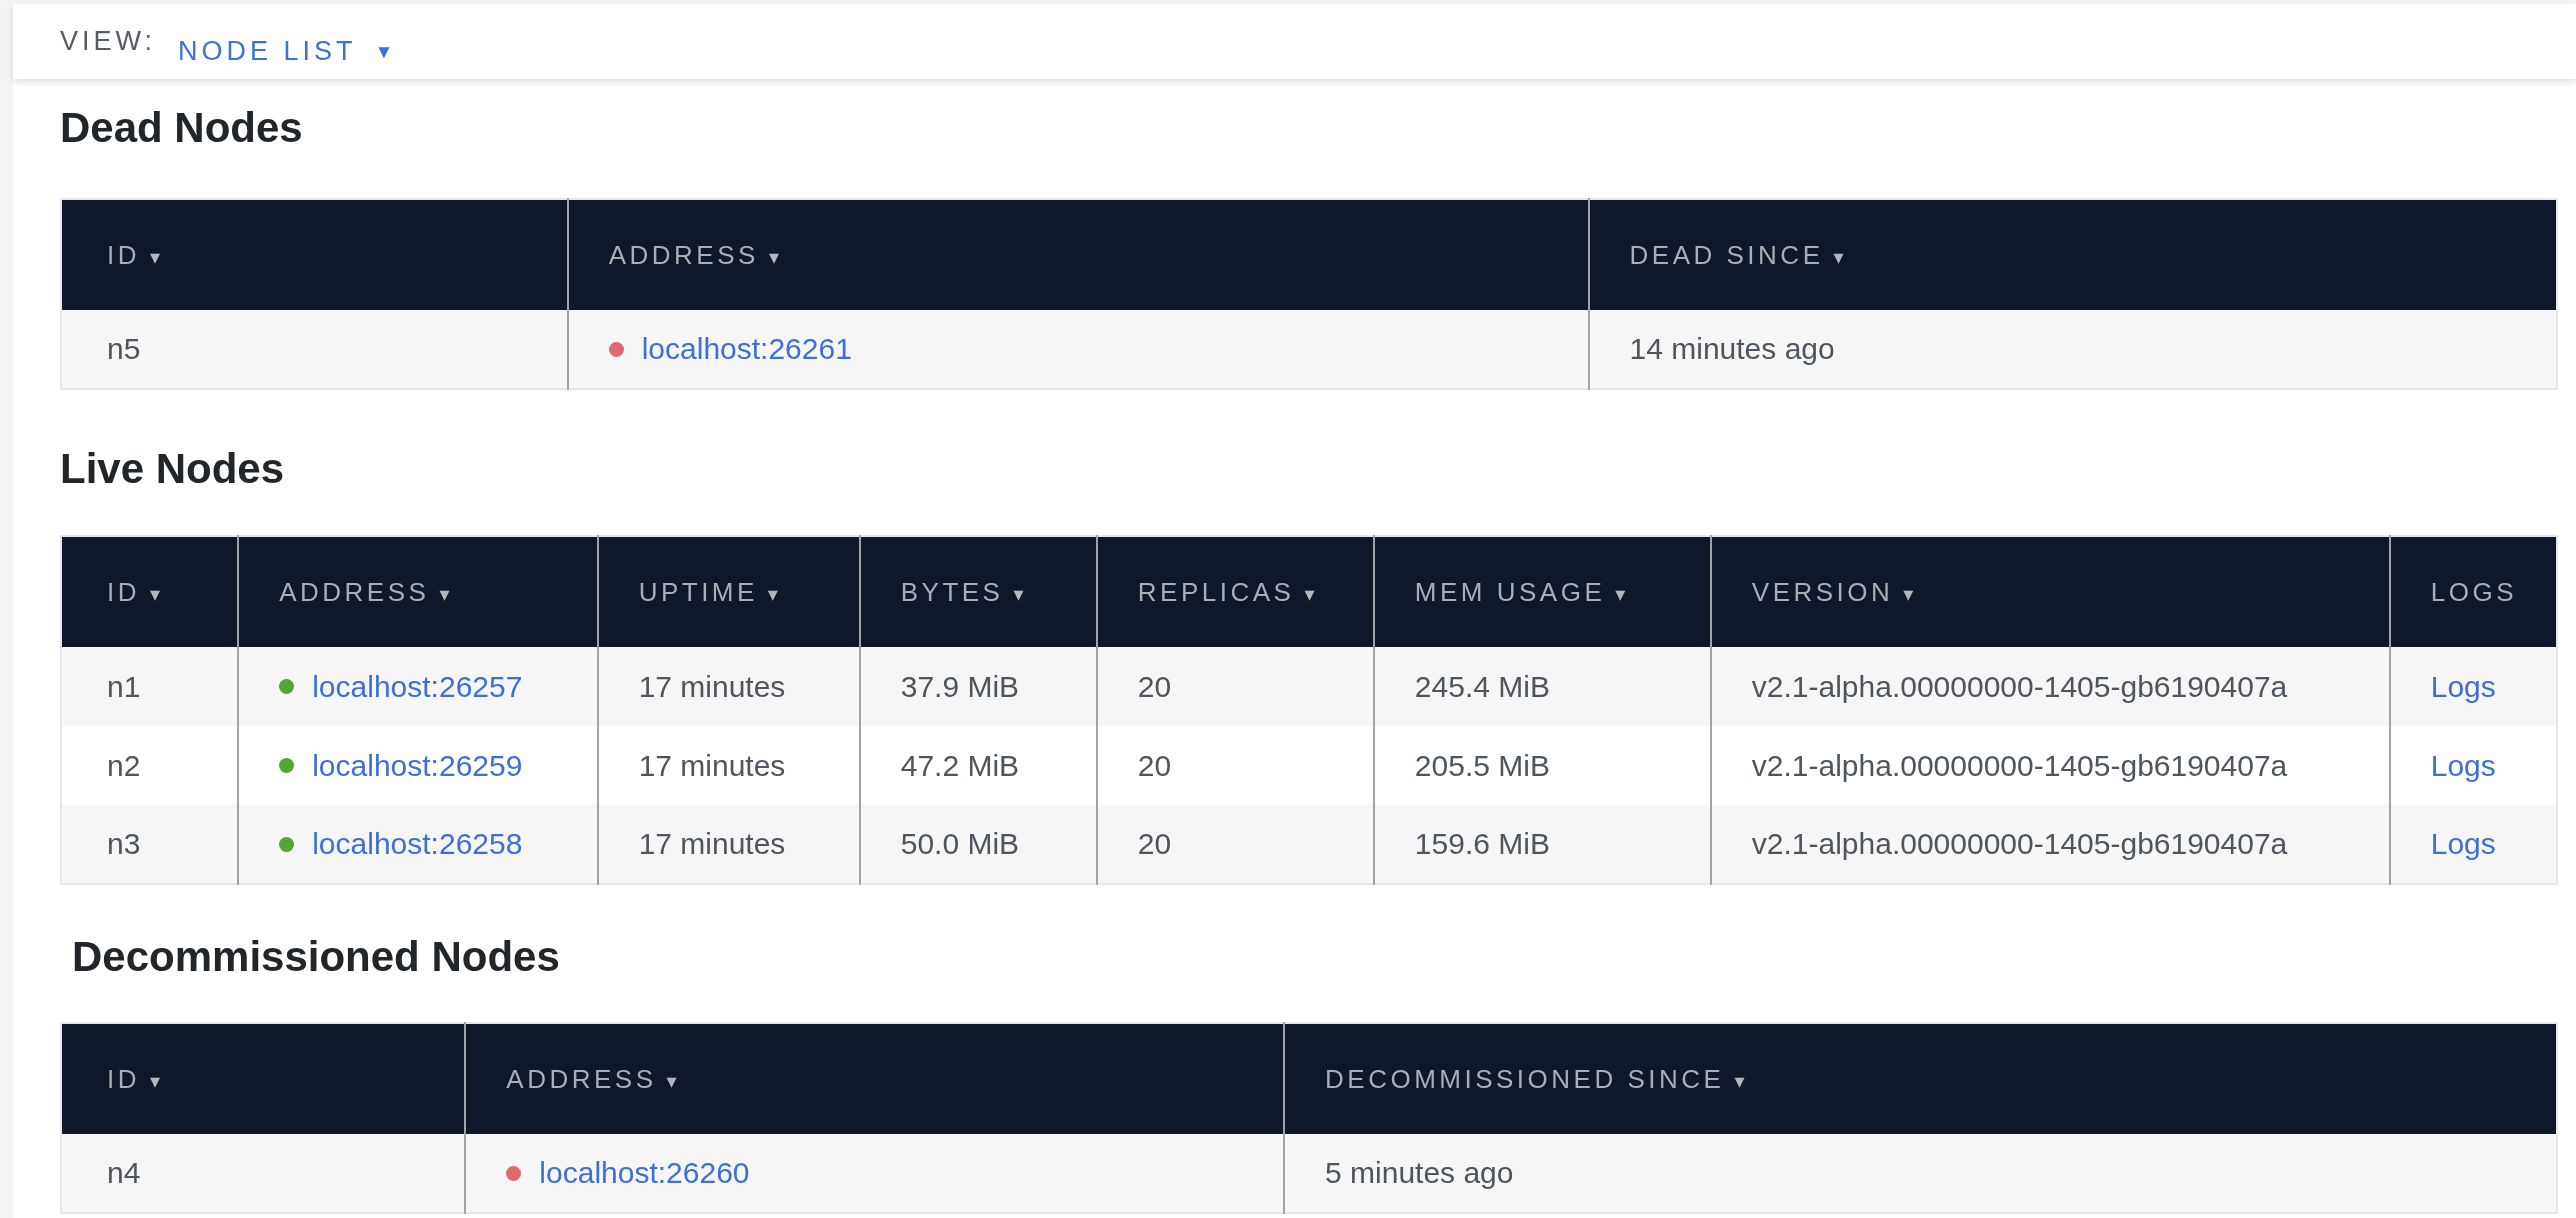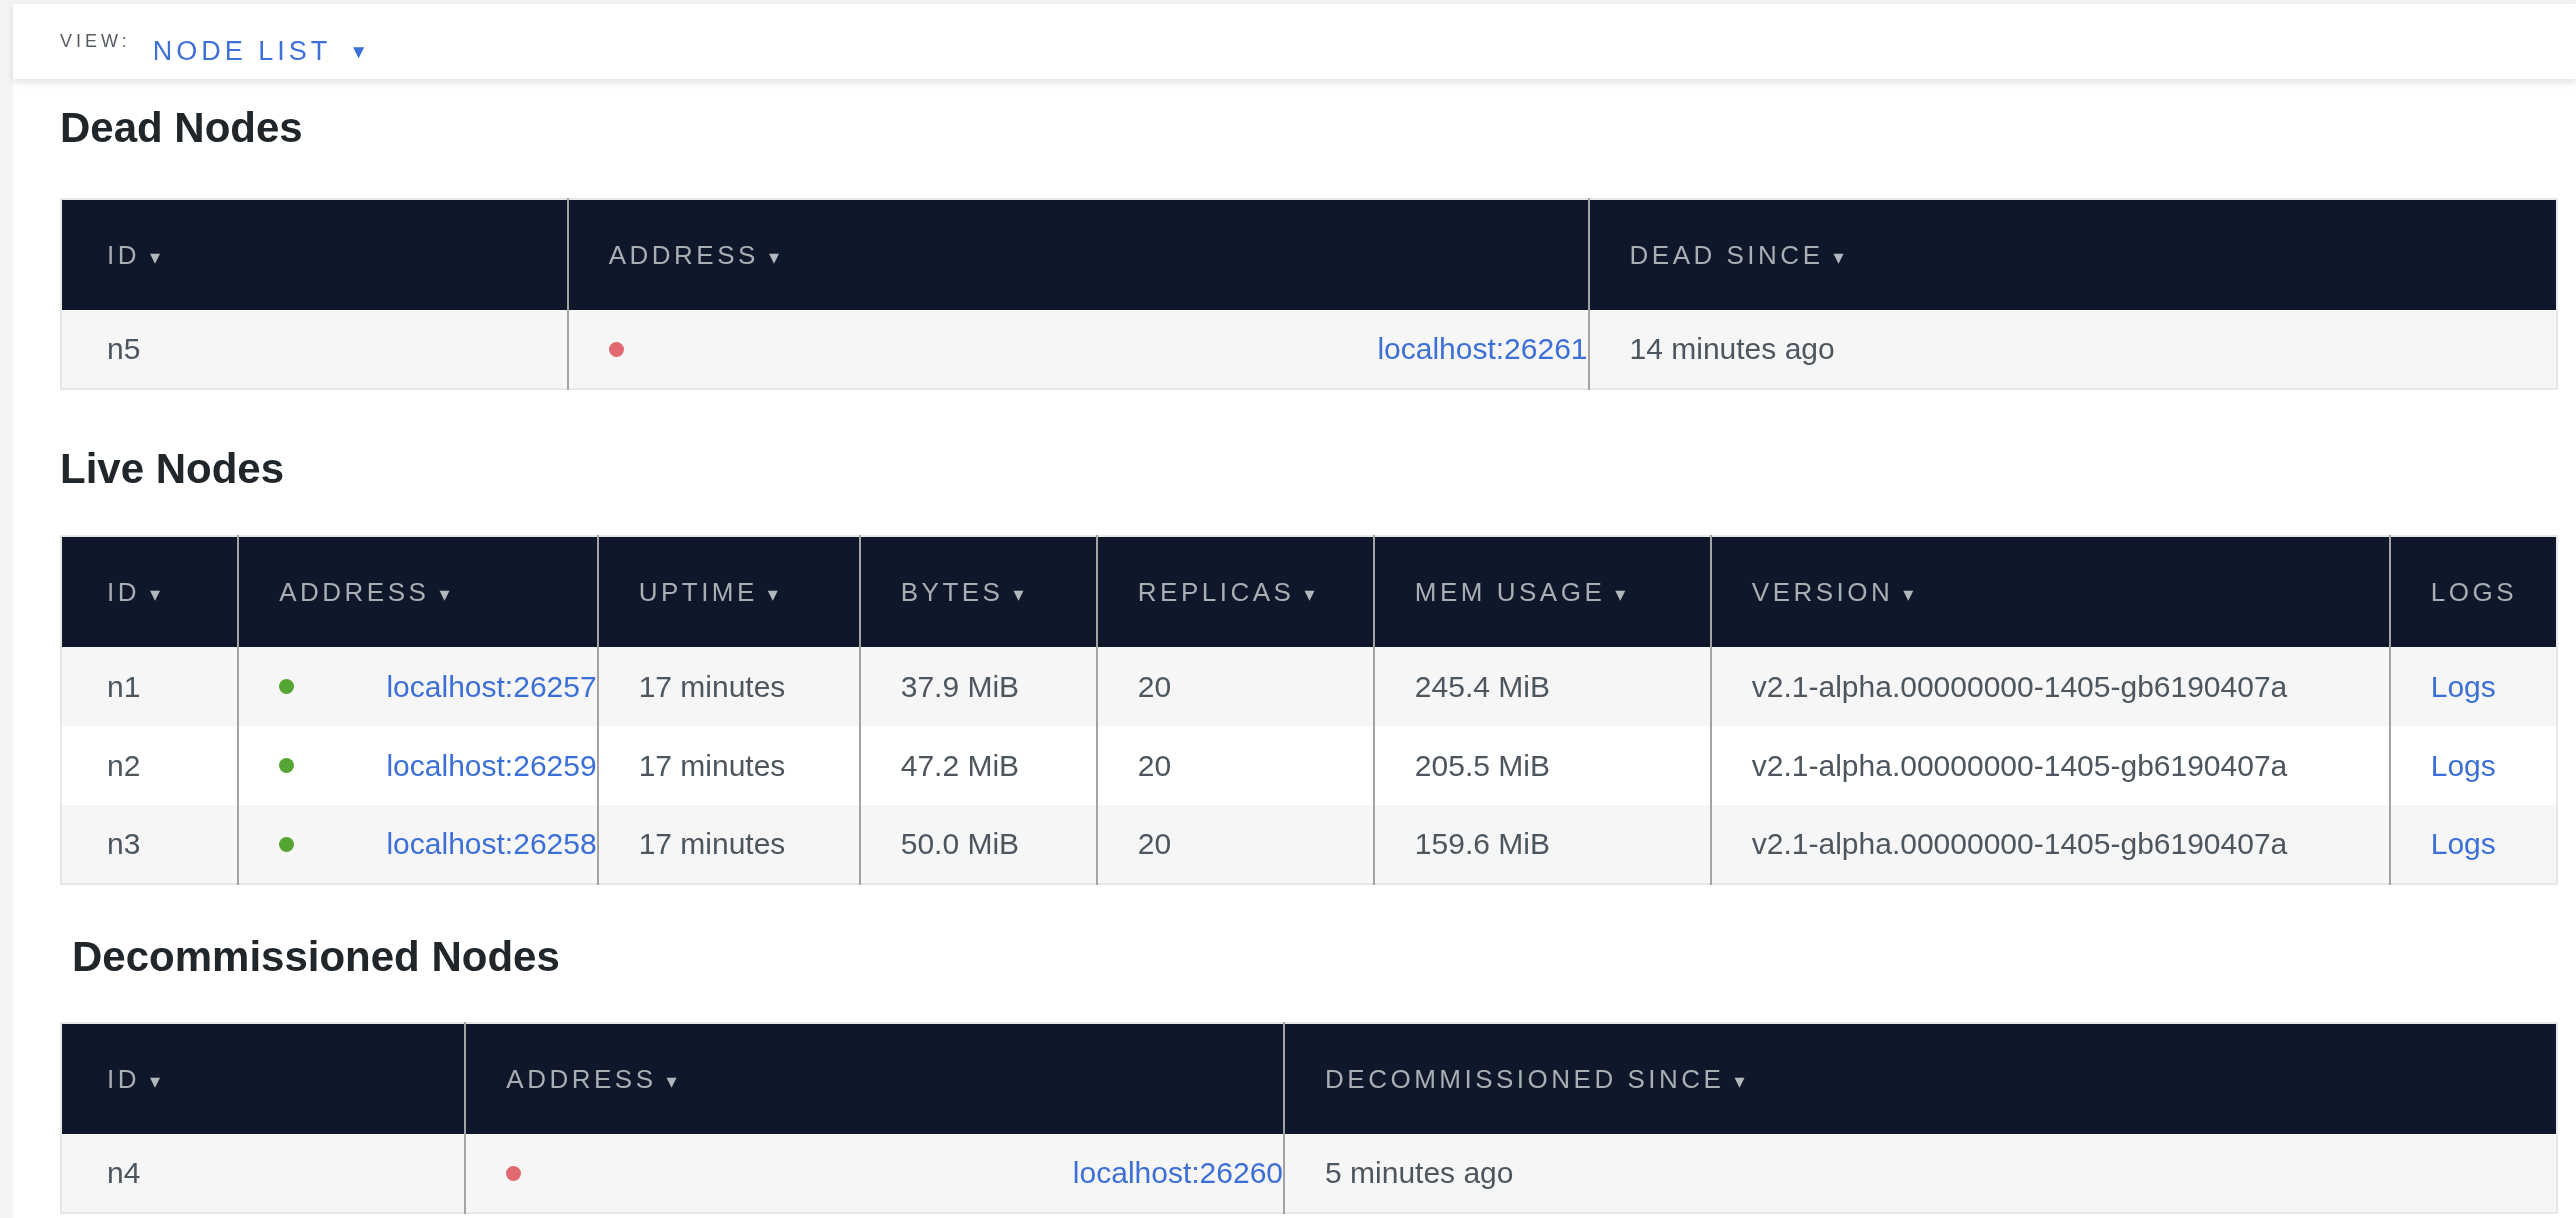--- a/index.html
+++ b/index.html
@@ -20,21 +20,21 @@
     height: 75px;
     background: #ffffff;
     display: flex;
     align-items: center;
     padding-left: 47px;
     box-shadow: 0 3px 7px rgba(0,0,0,0.13);
     position: relative;
     z-index: 5;
   }
   .toolbar .view-label {
-    font-size: 18px;
+    font-size: 27px;
     letter-spacing: 4px;
     color: #565c63;
     font-weight: 400;
   }
   .toolbar .view-dropdown {
     display: flex;
     align-items: center;
     margin-left: 22px;
     cursor: pointer;
     margin-top: 20px;
@@ -103,21 +103,20 @@
     margin-left: 10px;
   }
   a.cell-link {
     color: #3c6fd7;
     text-decoration: none;
     cursor: pointer;
   }
   .addr-wrap {
     display: flex;
     align-items: center;
-    justify-content: space-between;
   }
   .status-dot {
     width: 15px; height: 15px;
     border-radius: 50%;
     margin-right: 18px;
     flex: 0 0 auto;
   }
   .dot-live { background: #55a532; }
   .dot-dead { background: #e0696f; }
 </style>

